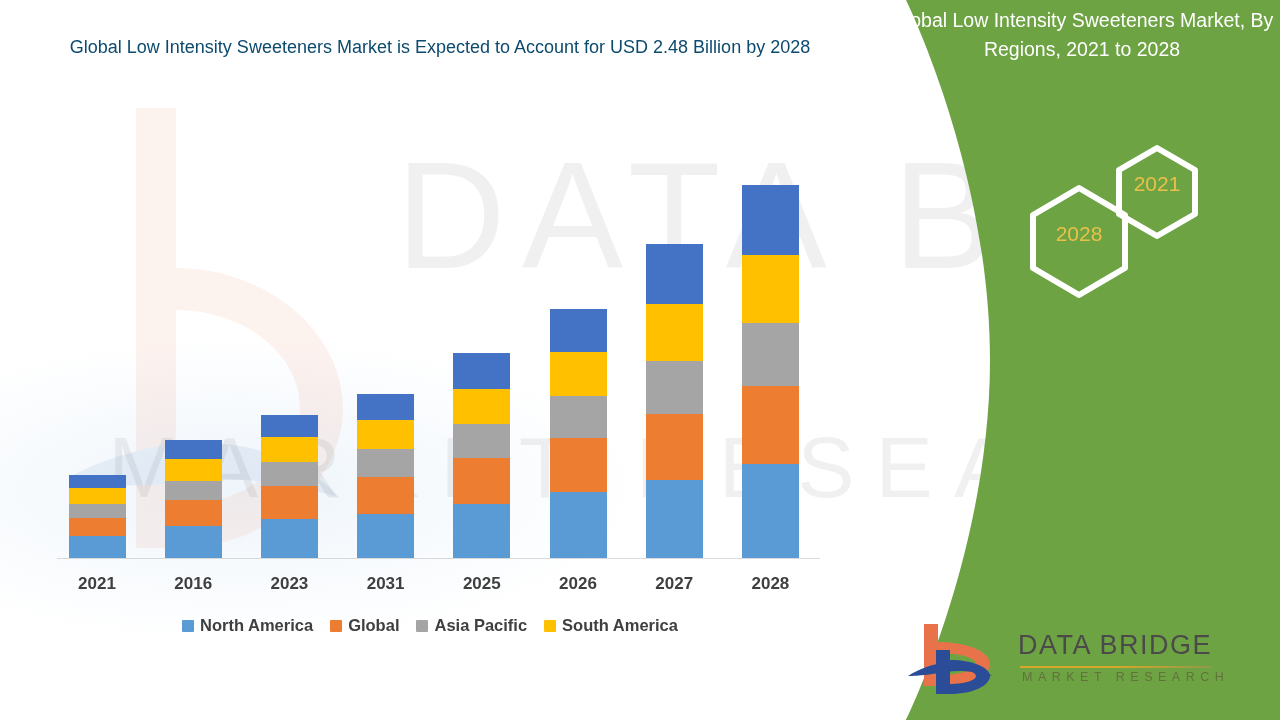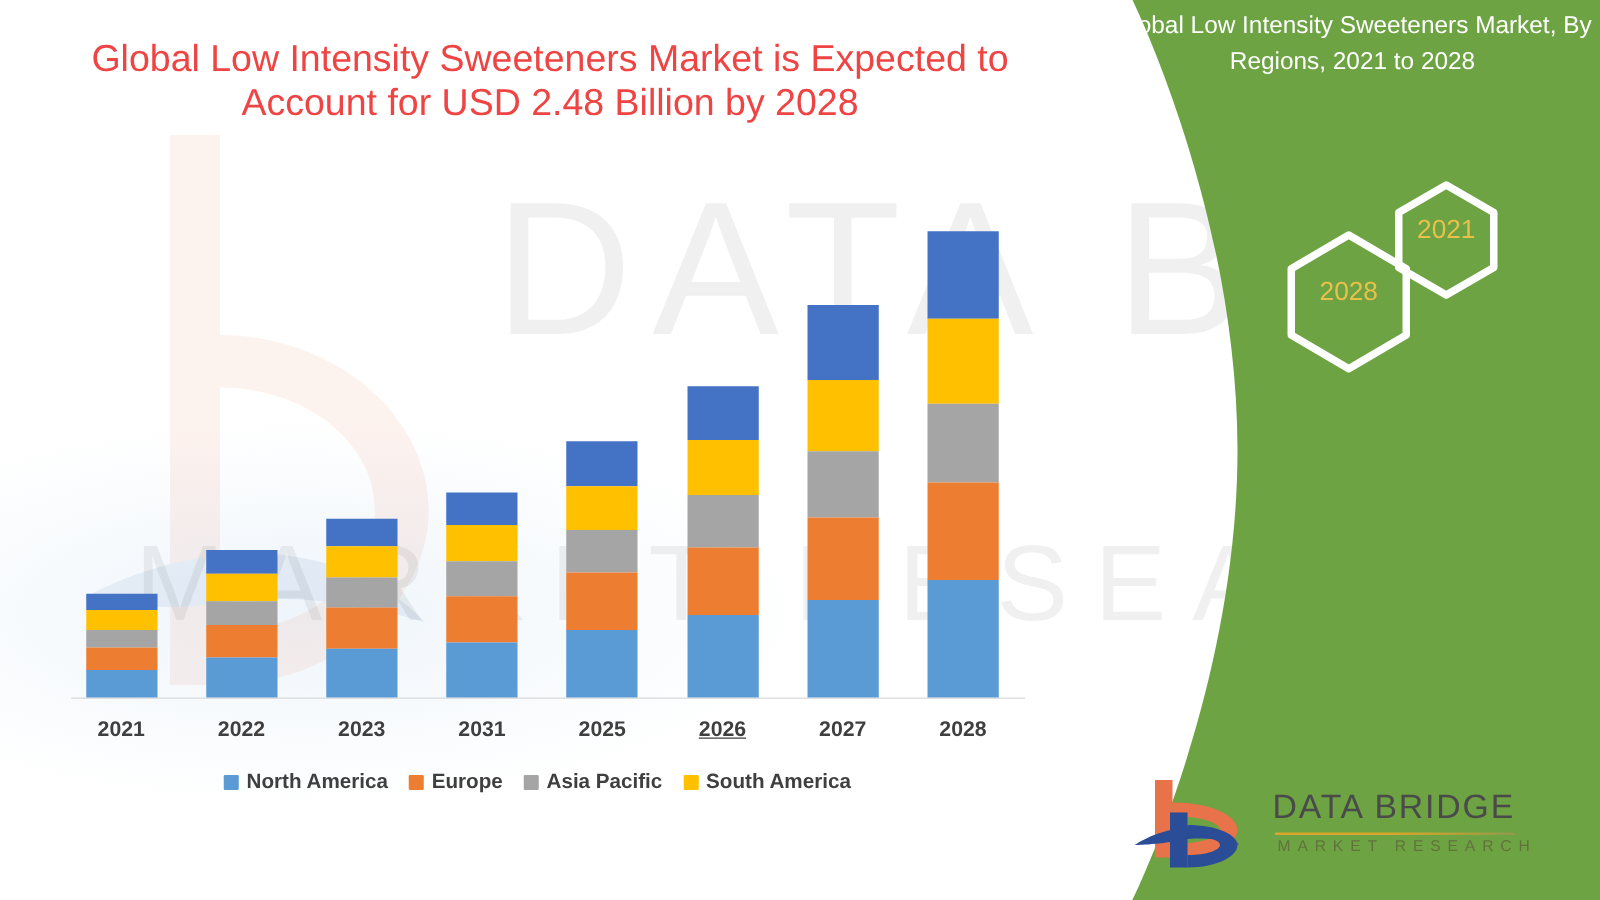--- a/index.html
+++ b/index.html
@@ -68,23 +68,23 @@
     background: radial-gradient(ellipse at 40% 50%, rgba(91,155,213,0.10) 0%, rgba(91,155,213,0.0) 68%);
   }
 
   
   .title {
     position: absolute;
     left: 48px;
     top: 30px;
     width: 784px;
     text-align: center;
-    font-size: 30px;
+    font-size: 18px;
     line-height: 35px;
-    color: #ef4444;
+    color: #0c4a6e;
     font-weight: 400;
   }
 
   
   .chart {
     position: absolute;
     left: 0;
     top: 0;
     width: 860px;
     height: 720px;
@@ -322,36 +322,36 @@
         <div class="bar" style="left: 741.9px; height: 373px;">
           <div class="seg" style="background: rgb(68, 114, 196); height: 18.6441%;"></div>
           <div class="seg" style="background: rgb(255, 192, 0); height: 18.3051%;"></div>
           <div class="seg" style="background: rgb(165, 165, 165); height: 16.9492%;"></div>
           <div class="seg" style="background: rgb(237, 125, 49); height: 21.0169%;"></div>
           <div class="seg" style="background: rgb(91, 155, 213); height: 25.0847%;"></div>
         </div>
       </div>
     <div class="xlabels" id="xlabels-host">
         <div class="xlabel" style="left: 52px;">2021</div>
-        <div class="xlabel" style="left: 148.2px;">2022</div>
+        <div class="xlabel" style="left: 148.2px;">2016</div>
         <div class="xlabel" style="left: 244.4px;">2023</div>
         <div class="xlabel" style="left: 340.6px;">2031</div>
         <div class="xlabel" style="left: 436.8px;">2025</div>
-        <div class="xlabel" style="left: 533px; text-decoration: underline;">2026</div>
+        <div class="xlabel" style="left: 533px;">2026</div>
         <div class="xlabel" style="left: 629.2px;">2027</div>
         <div class="xlabel" style="left: 725.4px;">2028</div>
       </div>
     <div class="legend" id="legend-host">
         <div class="legend-item">
           <span class="swatch" style="background: rgb(91, 155, 213);"></span>
           <span>North America</span>
         </div>
         <div class="legend-item">
           <span class="swatch" style="background: rgb(237, 125, 49);"></span>
-          <span>Europe</span>
+          <span>Global</span>
         </div>
         <div class="legend-item">
           <span class="swatch" style="background: rgb(165, 165, 165);"></span>
           <span>Asia Pacific</span>
         </div>
         <div class="legend-item">
           <span class="swatch" style="background: rgb(255, 192, 0);"></span>
           <span>South America</span>
         </div>
       </div>

